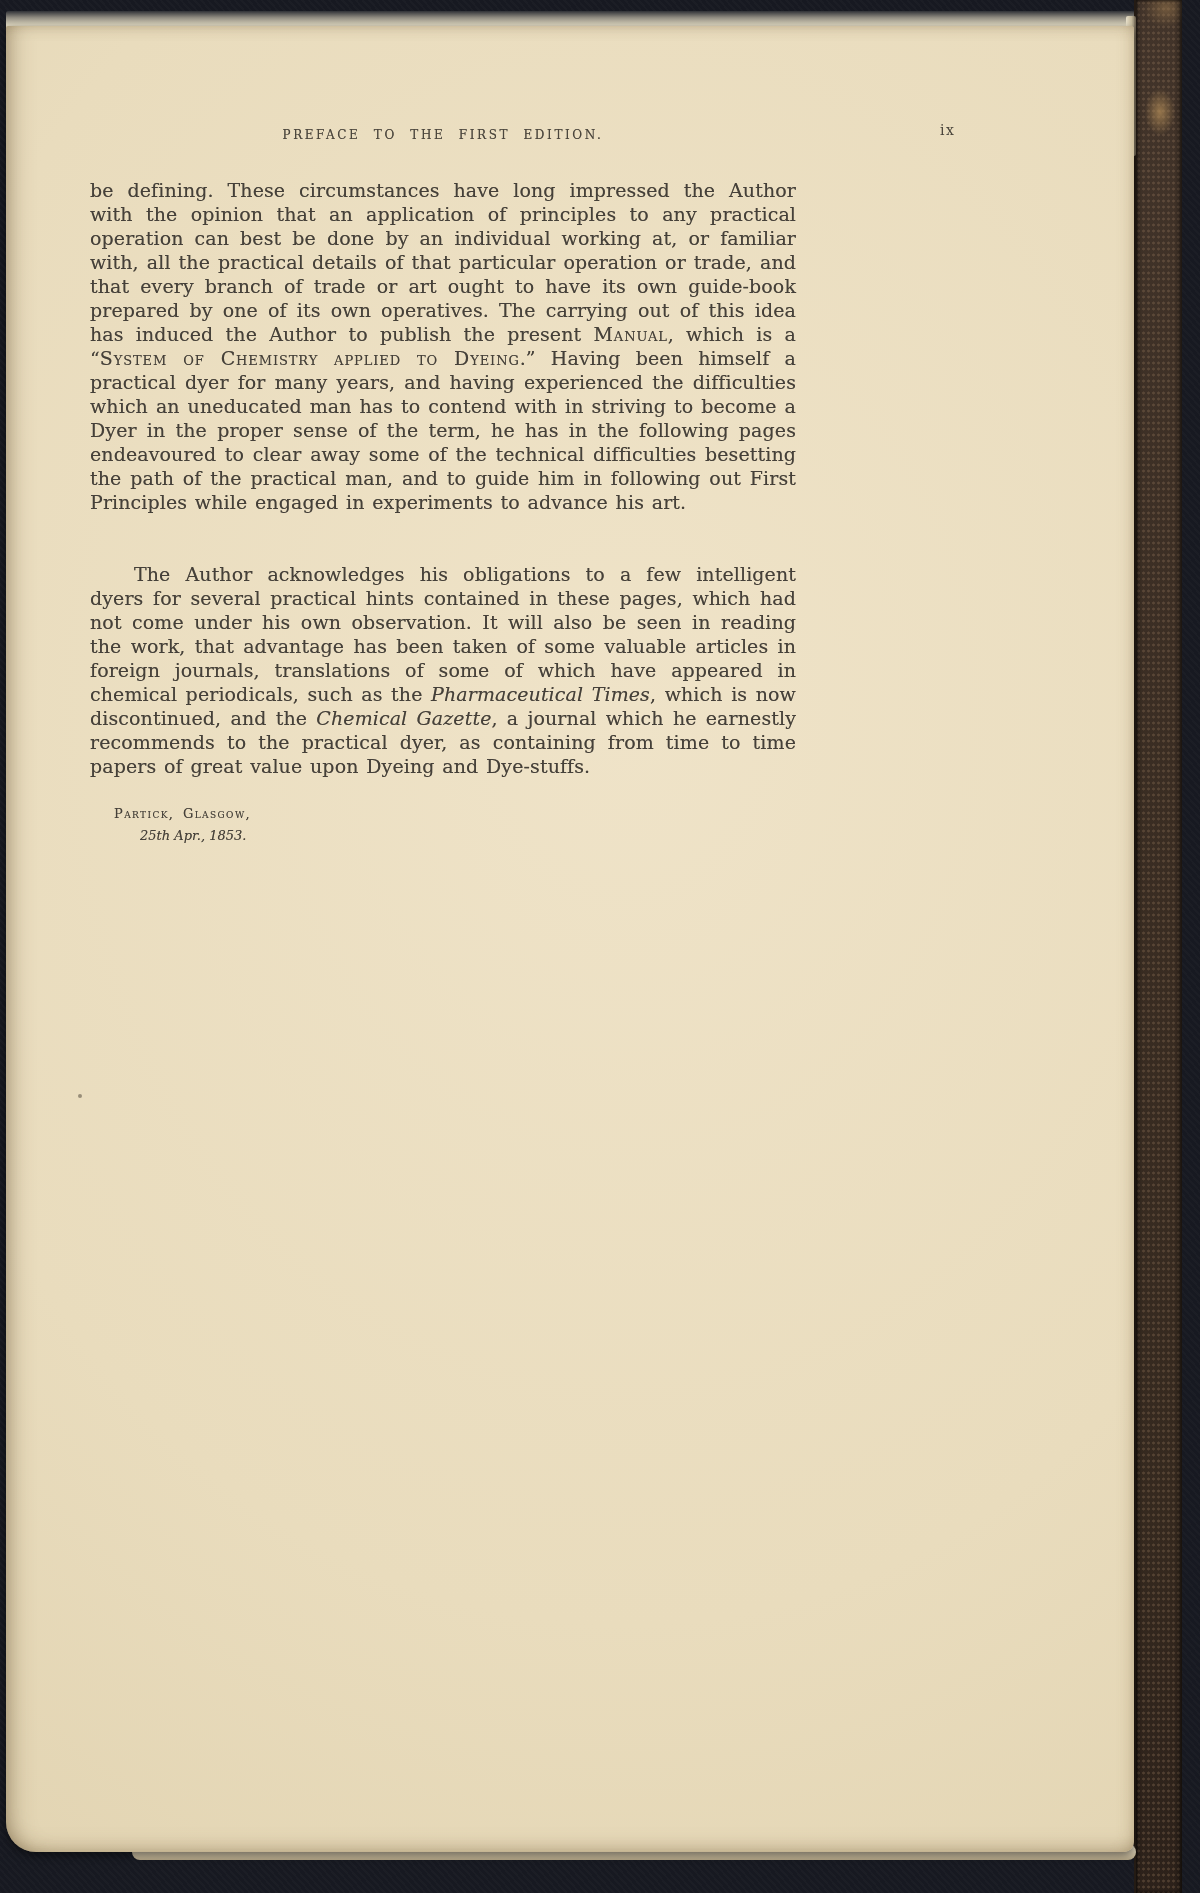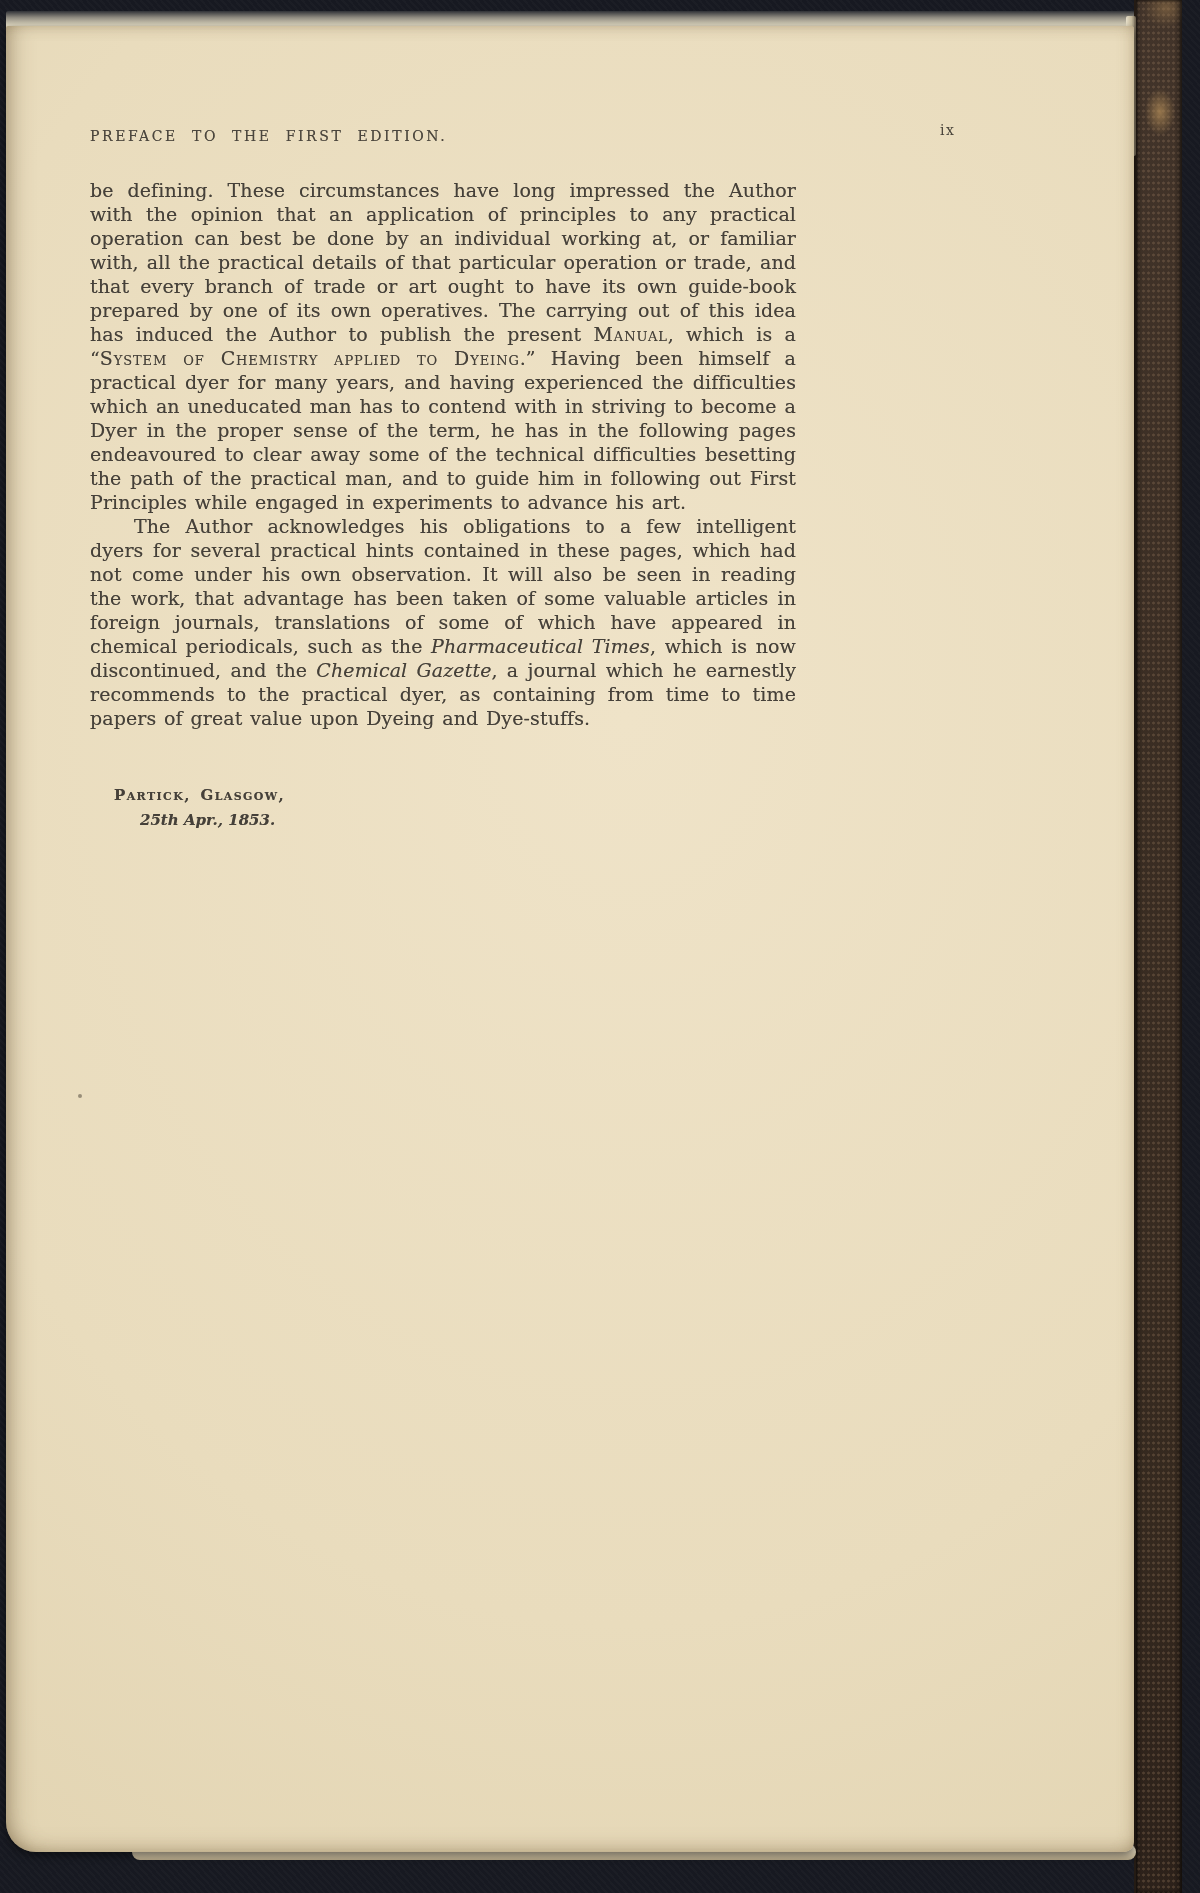--- a/index.html
+++ b/index.html
@@ -57,40 +57,40 @@
     box-shadow:
       inset 16px 0 24px -14px rgba(90,70,40,0.5),
       inset -10px 0 18px -12px rgba(120,95,60,0.42),
       inset 0 -14px 22px -14px rgba(120,95,60,0.4),
       inset 0 10px 16px -12px rgba(120,95,60,0.3),
       0 3px 8px rgba(0,0,0,0.5);
   }
   .content{ position:absolute; left:84px; top:0; width:706px; color:var(--ink); }
   .header-row{ position:relative; margin-top:102px; height:24px; }
   .running-title{
-    display:block; text-align:left; font-size:14px;
+    display:block; text-align:center; font-size:12px;
     letter-spacing:2.6px; word-spacing:7px; color:#4b463d;
     text-shadow:0 0 0.5px rgba(70,64,55,0.55);
     margin-top:40px;
   }
   .page-number{
     position:absolute; left:850px; top:-6px; font-size:14px;
     letter-spacing:1.5px; color:#474239;
   }
   .body-text{
     margin-top:26px; font-size:19px; line-height:24px;
     text-align:justify; text-justify:inter-word;
     letter-spacing:0.1px; word-spacing:1.6px;
     text-shadow:0 0 0.6px rgba(70,64,55,0.5);
   }
   .para{ margin:0; }
-  .para.indent{ text-indent:44px; }
+  .para.indent{ text-indent:44px;margin-top:48px; }
   .smallcaps{ font-variant:small-caps; letter-spacing:0.9px; }
   .italic{ font-style:italic; }
-  .signature{ margin-top:56px; font-size:15px; text-shadow:0 0 0.6px rgba(70,64,55,0.5);font-weight:bold; }
+  .signature{ margin-top:28px; font-size:13px; text-shadow:0 0 0.6px rgba(70,64,55,0.5); }
   .sig-place{ font-variant:small-caps; letter-spacing:1.4px; word-spacing:3px; padding-left:24px; }
   .sig-date{ font-style:italic; padding-left:50px; margin-top:7px; }
   .ink-speck{
     position:absolute; left:72px; top:1068px; width:4px; height:4px;
     border-radius:50%; background:#6b6353; opacity:.65;
   }
 </style>
 </head>
 <body>
 

